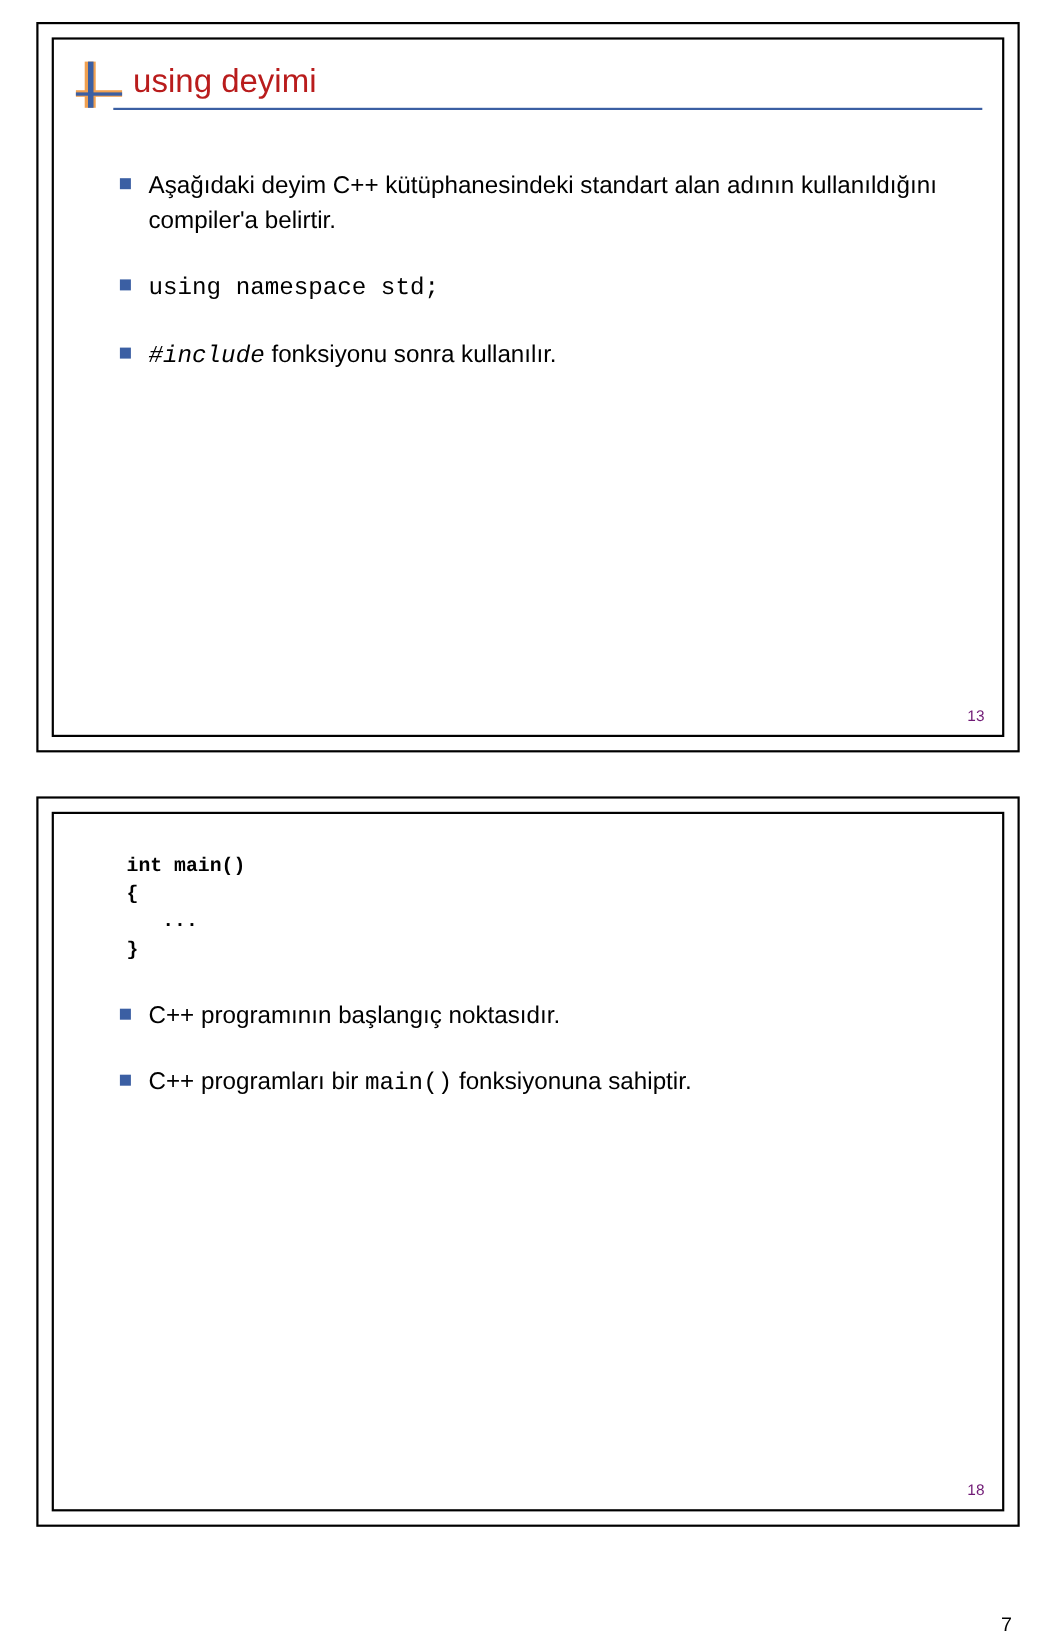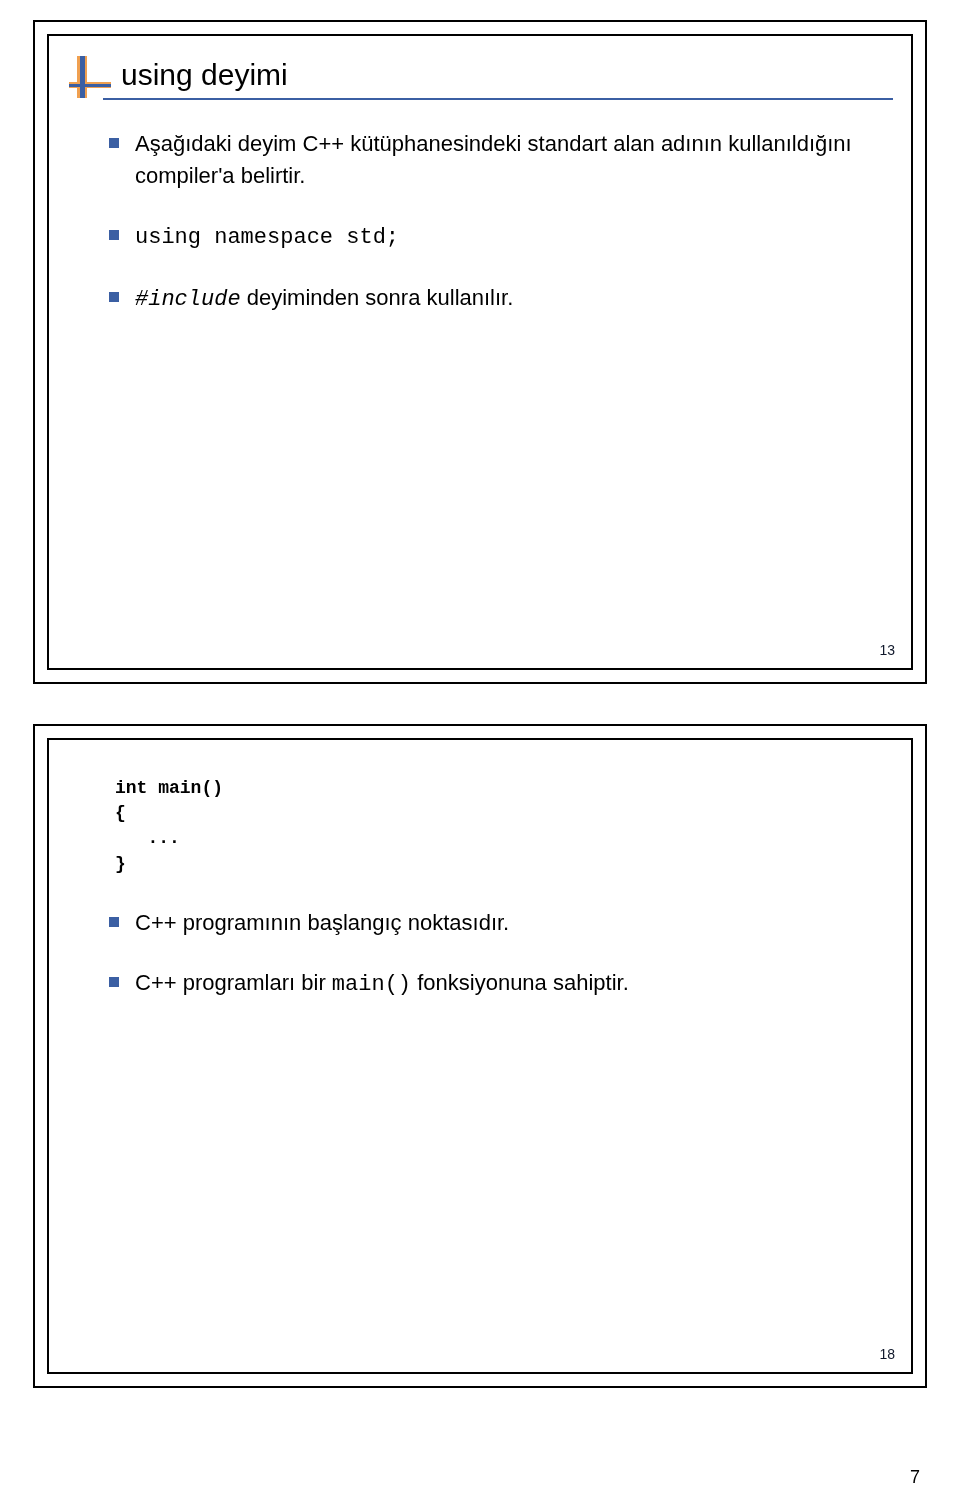--- a/index.html
+++ b/index.html
@@ -65,21 +65,21 @@
   .title-bullet .h-blue {
     position: absolute;
     left: 0;
     top: 28px;
     width: 42px;
     height: 3px;
     background: #3b5fa3;
   }
   .slide-title {
     font-size: 30px;
-    color: #000000;
+    color: #b91c1c;
     font-weight: normal;
     margin: 0;
     font-family: Verdana, Geneva, sans-serif;
   }
   .title-underline {
     position: absolute;
     left: 54px;
     right: 18px;
     bottom: -2px;
     height: 2px;
@@ -88,40 +88,41 @@
   .content {
     padding: 30px 50px 20px 60px;
     font-size: 22px;
     color: #000;
   }
   .bullet-row {
     position: relative;
     padding-left: 26px;
     margin-bottom: 28px;
     line-height: 1.45;
+    margin-top: 24px;
   }
   .bullet-sq {
     position: absolute;
     left: 0;
     top: 10px;
     width: 10px;
     height: 10px;
     background: #3b5fa3;
   }
   .code {
     font-family: "Courier New", Courier, monospace;
     font-weight: normal;
   }
   .italic { font-style: italic; }
   .slide-num {
     position: absolute;
     right: 16px;
     bottom: 10px;
     font-size: 14px;
-    color: #0f172a;
+    color: #701a75;
     font-family: Arial, sans-serif;
   }
   .page-num {
     position: absolute;
     right: 40px;
     bottom: 22px;
     font-size: 18px;
     color: #000;
     font-family: Arial, sans-serif;
   }
@@ -162,21 +163,21 @@
         <div class="bullet-row">
           <span class="bullet-sq"></span>
           <span>Aşağıdaki deyim C++ kütüphanesindeki standart alan adının kullanıldığını compiler'a belirtir.</span>
         </div>
         <div class="bullet-row">
           <span class="bullet-sq"></span>
           <span class="code">using namespace std;</span>
         </div>
         <div class="bullet-row">
           <span class="bullet-sq"></span>
-          <span class="code italic">#include</span><span>  deyiminden sonra kullanılır.</span>
+          <span class="code italic">#include</span><span>  fonksiyonu sonra kullanılır.</span>
         </div>
       </div>
 
       <div class="slide-num">13</div>
     </div>
   </div>
 
   <div class="slide-outer">
     <div class="slide-inner">
 

